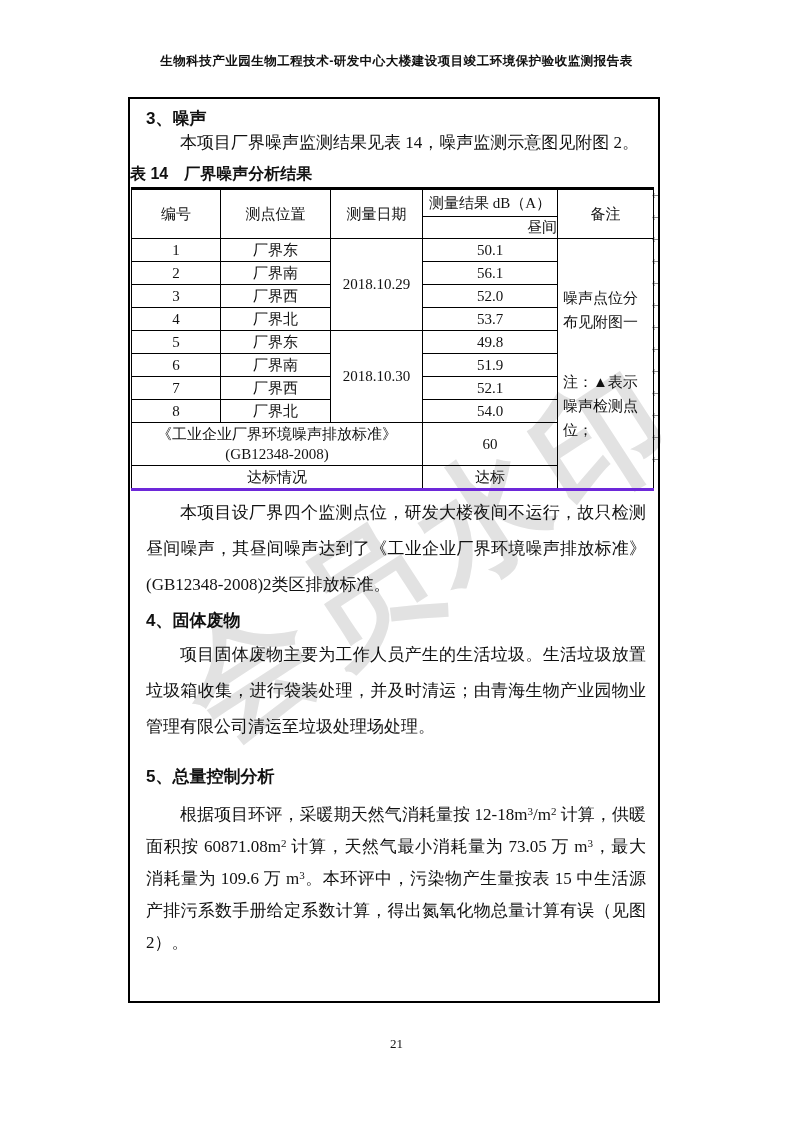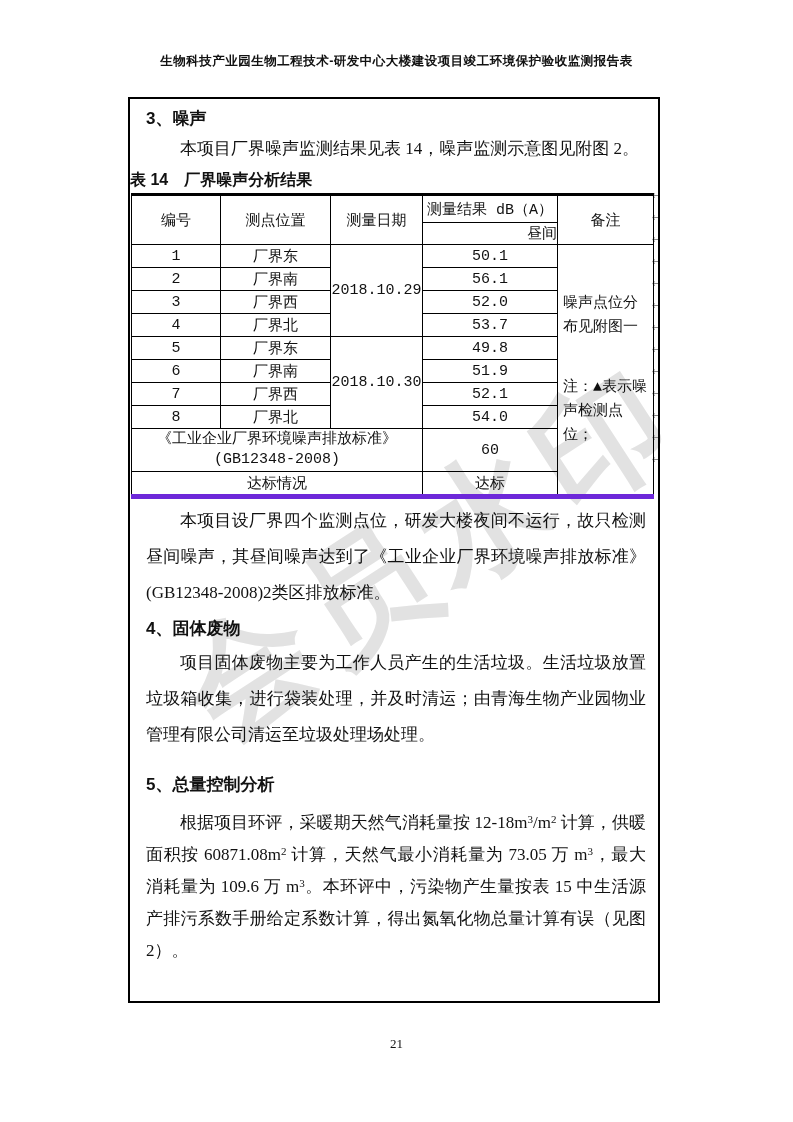--- a/index.html
+++ b/index.html
@@ -13,30 +13,30 @@
         transform:rotate(-33deg);transform-origin:center;
         font-family:"Liberation Sans","DejaVu Sans",sans-serif;
         font-size:128px;font-weight:bold;color:#e2e2e2;letter-spacing:12px;
         white-space:nowrap;pointer-events:none;}
   .content-box{position:absolute;left:128px;top:97px;width:528px;height:902px;
         border:2px solid #000;z-index:2;background:transparent;}
   .sec-heading{font-family:"Liberation Sans","DejaVu Sans",sans-serif;
         font-weight:bold;font-size:17px;line-height:24px;margin:8px 12px 0 16px;}
   .h4m{margin-top:6px;} .h5m{margin-top:20px;}
   .para{font-size:17px;text-align:justify;margin:0 12px 0 16px;text-indent:2em;}
-  .intro{line-height:24px;margin-top:6px;}
+  .intro{line-height:24px;margin-top:0;}
   .lh36{line-height:36px;margin-top:4px;}
   .lh32{line-height:32px;margin-top:2px;}
   .mt10{margin-top:10px;}
   sup{font-size:11px;vertical-align:5px;line-height:0;}
   sub{font-size:11px;vertical-align:-4px;line-height:0;}
   .table-title{font-family:"Liberation Sans","DejaVu Sans",sans-serif;
         text-align:left;font-weight:bold;font-size:16px;line-height:22px;margin-top:8px;}
   table.noise{border-collapse:collapse;width:522px;margin:2px 0 0 1px;font-size:15px;
-        border-top:3px solid #000;border-bottom:5px solid #6d28d9;table-layout:fixed;font-family:Liberation Mono, monospace;}
+        border-top:3px solid #000;border-bottom:3px solid #6d28d9;table-layout:fixed;}
   table.noise td{border:1px solid #000;text-align:center;padding:0;background:transparent;}
   tr.hrow1 td{height:26px;} tr.hrow2 td{height:21px;text-align:right;}
   tr.drow td{height:22px;} tr.srow td{height:42px;} tr.crow td{height:22px;}
   td.remark-cell{vertical-align:middle;}
   .remark-inner{display:flex;flex-direction:column;justify-content:center;gap:36px;
         padding:0 5px;text-align:left;font-size:15px;line-height:24px;height:100%;}
   .std-name{line-height:20px;} .std-code{line-height:20px;}
   .return-marks{position:absolute;left:652px;top:185px;z-index:2;display:flex;
         flex-direction:column;}
   .rmark{height:22px;line-height:22px;font-size:11px;color:#8a8a8a;

